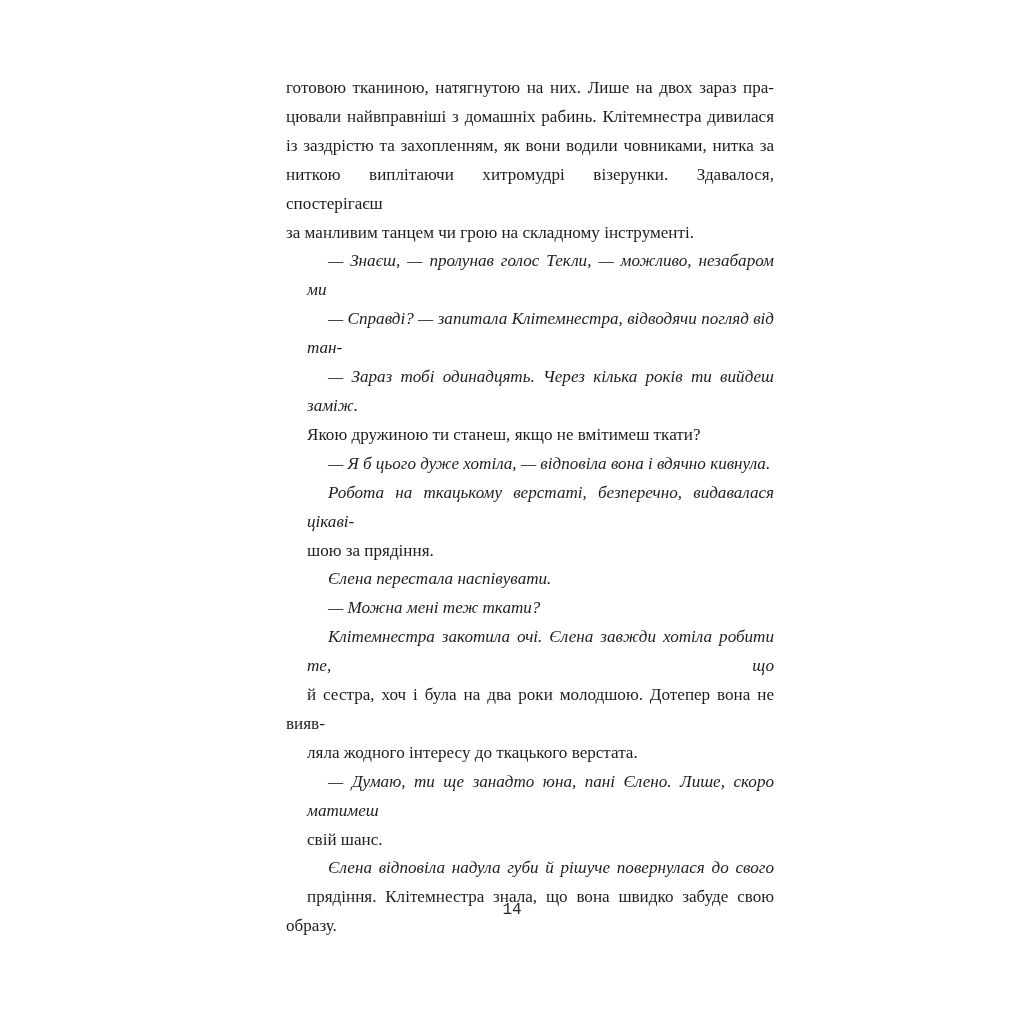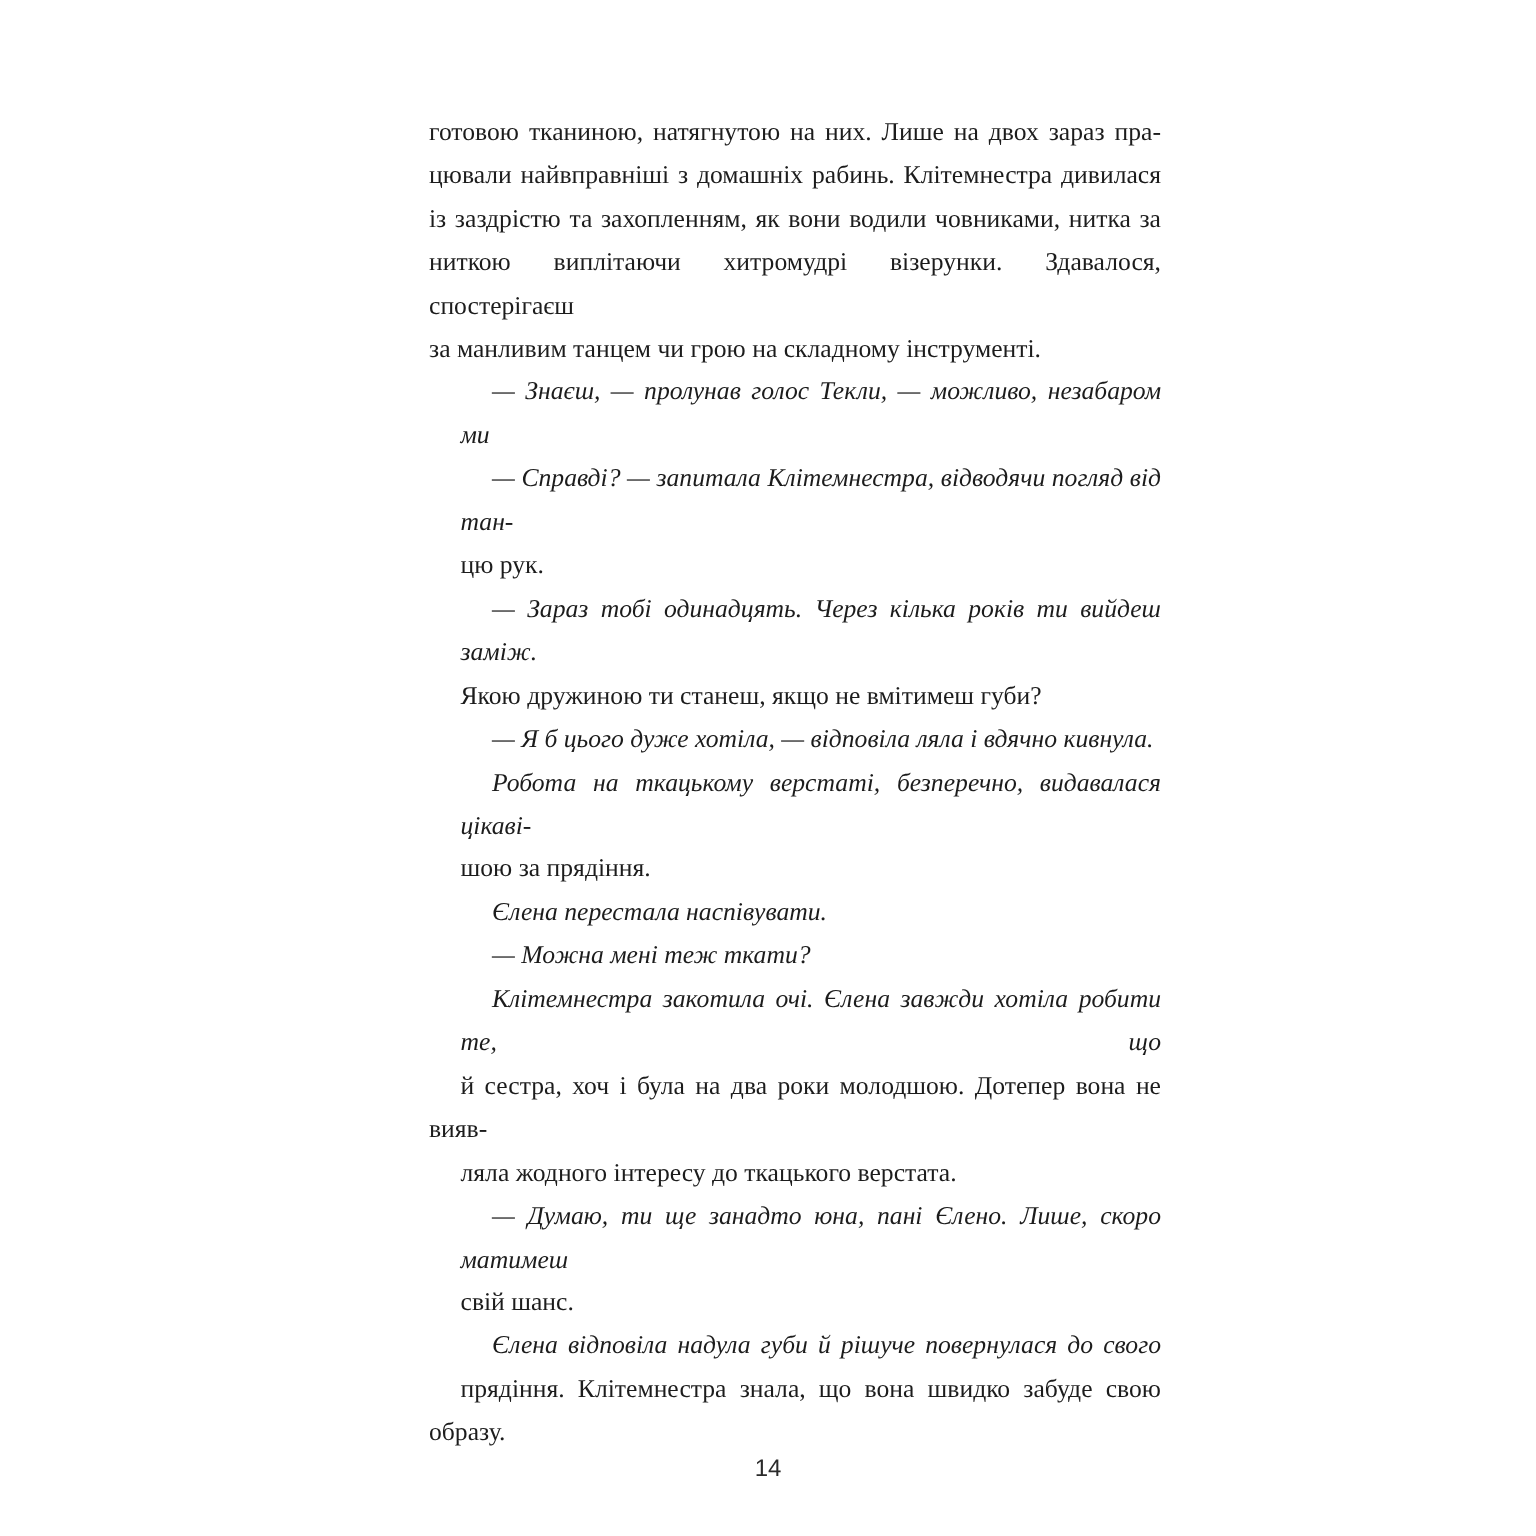--- a/index.html
+++ b/index.html
@@ -65,55 +65,54 @@
   }
 
   .line.ind {
     padding-left: 21px;
     font-style: italic;
   }
 
   .folio {
     position: absolute;
     left: 0;
-    top: 970px;
+    top: 900px;
     width: 1024px;
     text-align: center;
     font-size: 16px;
     line-height: 20px;
     color: #2a2a2a;
-    font-family: Liberation Sans, sans-serif;
+    font-family: Liberation Mono, monospace;
   }
 </style>
 </head>
 <body>
 
 <div class="page">
 
   <div class="text-block" id="text-block">
       <p class="para noindent">
         <span class="line just">готовою тканиною, натягнутою на них. Лише на двох зараз пра-</span>
         <span class="line just">цювали найвправніші з домашніх рабинь. Клітемнестра дивилася</span>
         <span class="line just">із заздрістю та захопленням, як вони водили човниками, нитка за</span>
         <span class="line just">ниткою виплітаючи хитромудрі візерунки. Здавалося, спостерігаєш</span>
         <span class="line just last">за манливим танцем чи грою на складному інструменті.</span>
       </p>
       <p class="para indent">
         <span class="line just ind">— Знаєш, — пролунав голос Текли, — можливо, незабаром ми</span>
       </p>
       <p class="para indent">
         <span class="line just ind">— Справді? — запитала Клітемнестра, відводячи погляд від тан-</span>
-        <span class="line just last">цю рук.</span>
       </p>
       <p class="para indent">
         <span class="line just ind">— Зараз тобі одинадцять. Через кілька років ти вийдеш заміж.</span>
-        <span class="line just last">Якою дружиною ти станеш, якщо не вмітимеш губи?</span>
+        <span class="line just last">Якою дружиною ти станеш, якщо не вмітимеш ткати?</span>
       </p>
       <p class="para indent">
-        <span class="line just last ind">— Я б цього дуже хотіла, — відповіла ляла і вдячно кивнула.</span>
+        <span class="line just last ind">— Я б цього дуже хотіла, — відповіла вона і вдячно кивнула.</span>
       </p>
       <p class="para indent">
         <span class="line just ind">Робота на ткацькому верстаті, безперечно, видавалася цікаві-</span>
         <span class="line just last">шою за прядіння.</span>
       </p>
       <p class="para indent">
         <span class="line just last ind">Єлена перестала наспівувати.</span>
       </p>
       <p class="para indent">
         <span class="line just last ind">— Можна мені теж ткати?</span>

